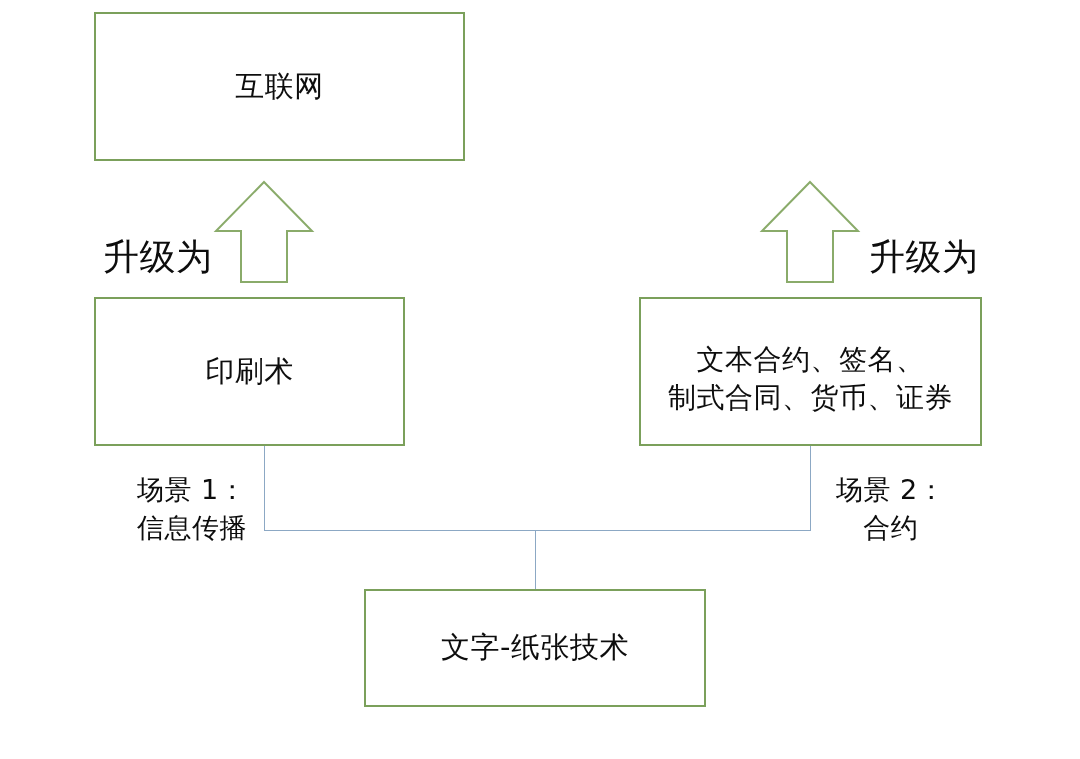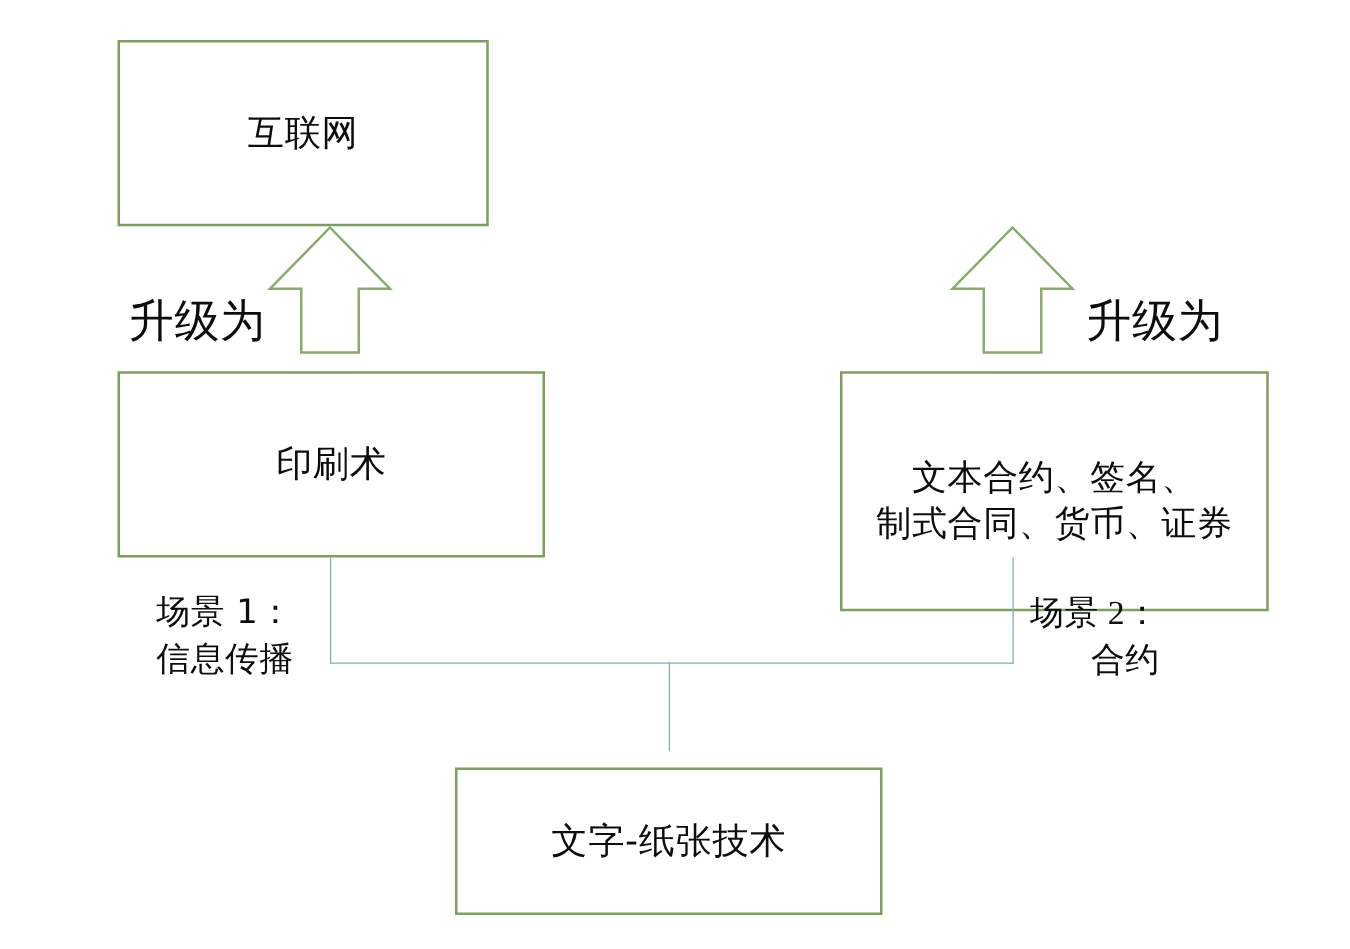--- a/index.html
+++ b/index.html
@@ -31,25 +31,25 @@
     line-height: 1.28;
     letter-spacing: 0.5px;
     font-family: "DejaVu Sans", "Liberation Sans", sans-serif;
   }
   .node-label {
     display: block;
     white-space: pre-line;
   }
 
   
-  #node-internet      { left: 94px;  top: 12px;  width: 297px; height: 149px; margin-top: 20px; }
+  #node-internet      { left: 94px;  top: 12px;  width: 371px; height: 149px; }
   #node-blockchain    { left: 639px; top: 12px;  width: 343px; height: 149px; }
-  #node-printing      { left: 94px;  top: 297px; width: 342px; height: 149px; }
-  #node-contracts     { left: 672px; top: 297px; width: 343px; height: 192px; }
-  #node-paper         { left: 364px; top: 614px; width: 342px; height: 118px; }
+  #node-printing      { left: 94px;  top: 297px; width: 311px; height: 149px; font-family: Liberation Serif, serif; }
+  #node-contracts     { left: 639px; top: 297px; width: 343px; height: 149px; }
+  #node-paper         { left: 364px; top: 589px; width: 342px; height: 118px; }
 
   #node-contracts .node-label { font-size: 28px; line-height: 1.33; padding-top: 14px; }
   #node-paper .node-label { font-size: 29px; }
 
   
   .block-arrow {
     position: absolute;
     overflow: visible;
   }
   #arrow-left  { left: 212px; top: 178px; width: 104px; height: 108px; }
@@ -67,23 +67,24 @@
   #caption-right { left: 869px; top: 233px; }
 
   
   .scenario-caption {
     position: absolute;
     font-size: 27px;
     color: #0d0d0d;
     line-height: 1.42;
     white-space: pre-line;
     letter-spacing: 0.5px;
+    margin-left: 12px;
   }
   #scenario-1 { left: 125px; top: 471px; text-align: left; }
-  #scenario-2 { left: 824px; top: 471px; text-align: right; font-family: Liberation Serif, serif; }
+  #scenario-2 { left: 824px; top: 471px; text-align: center; }
 
   
   .conn {
     position: absolute;
     background: #8ca8c4;
   }
   .conn-v { width: 1px; }
   .conn-h { height: 1px; }
   #conn-left-drop   { left: 264px; top: 446px; height: 85px; }
   #conn-right-drop  { left: 810px; top: 446px; height: 85px; }

